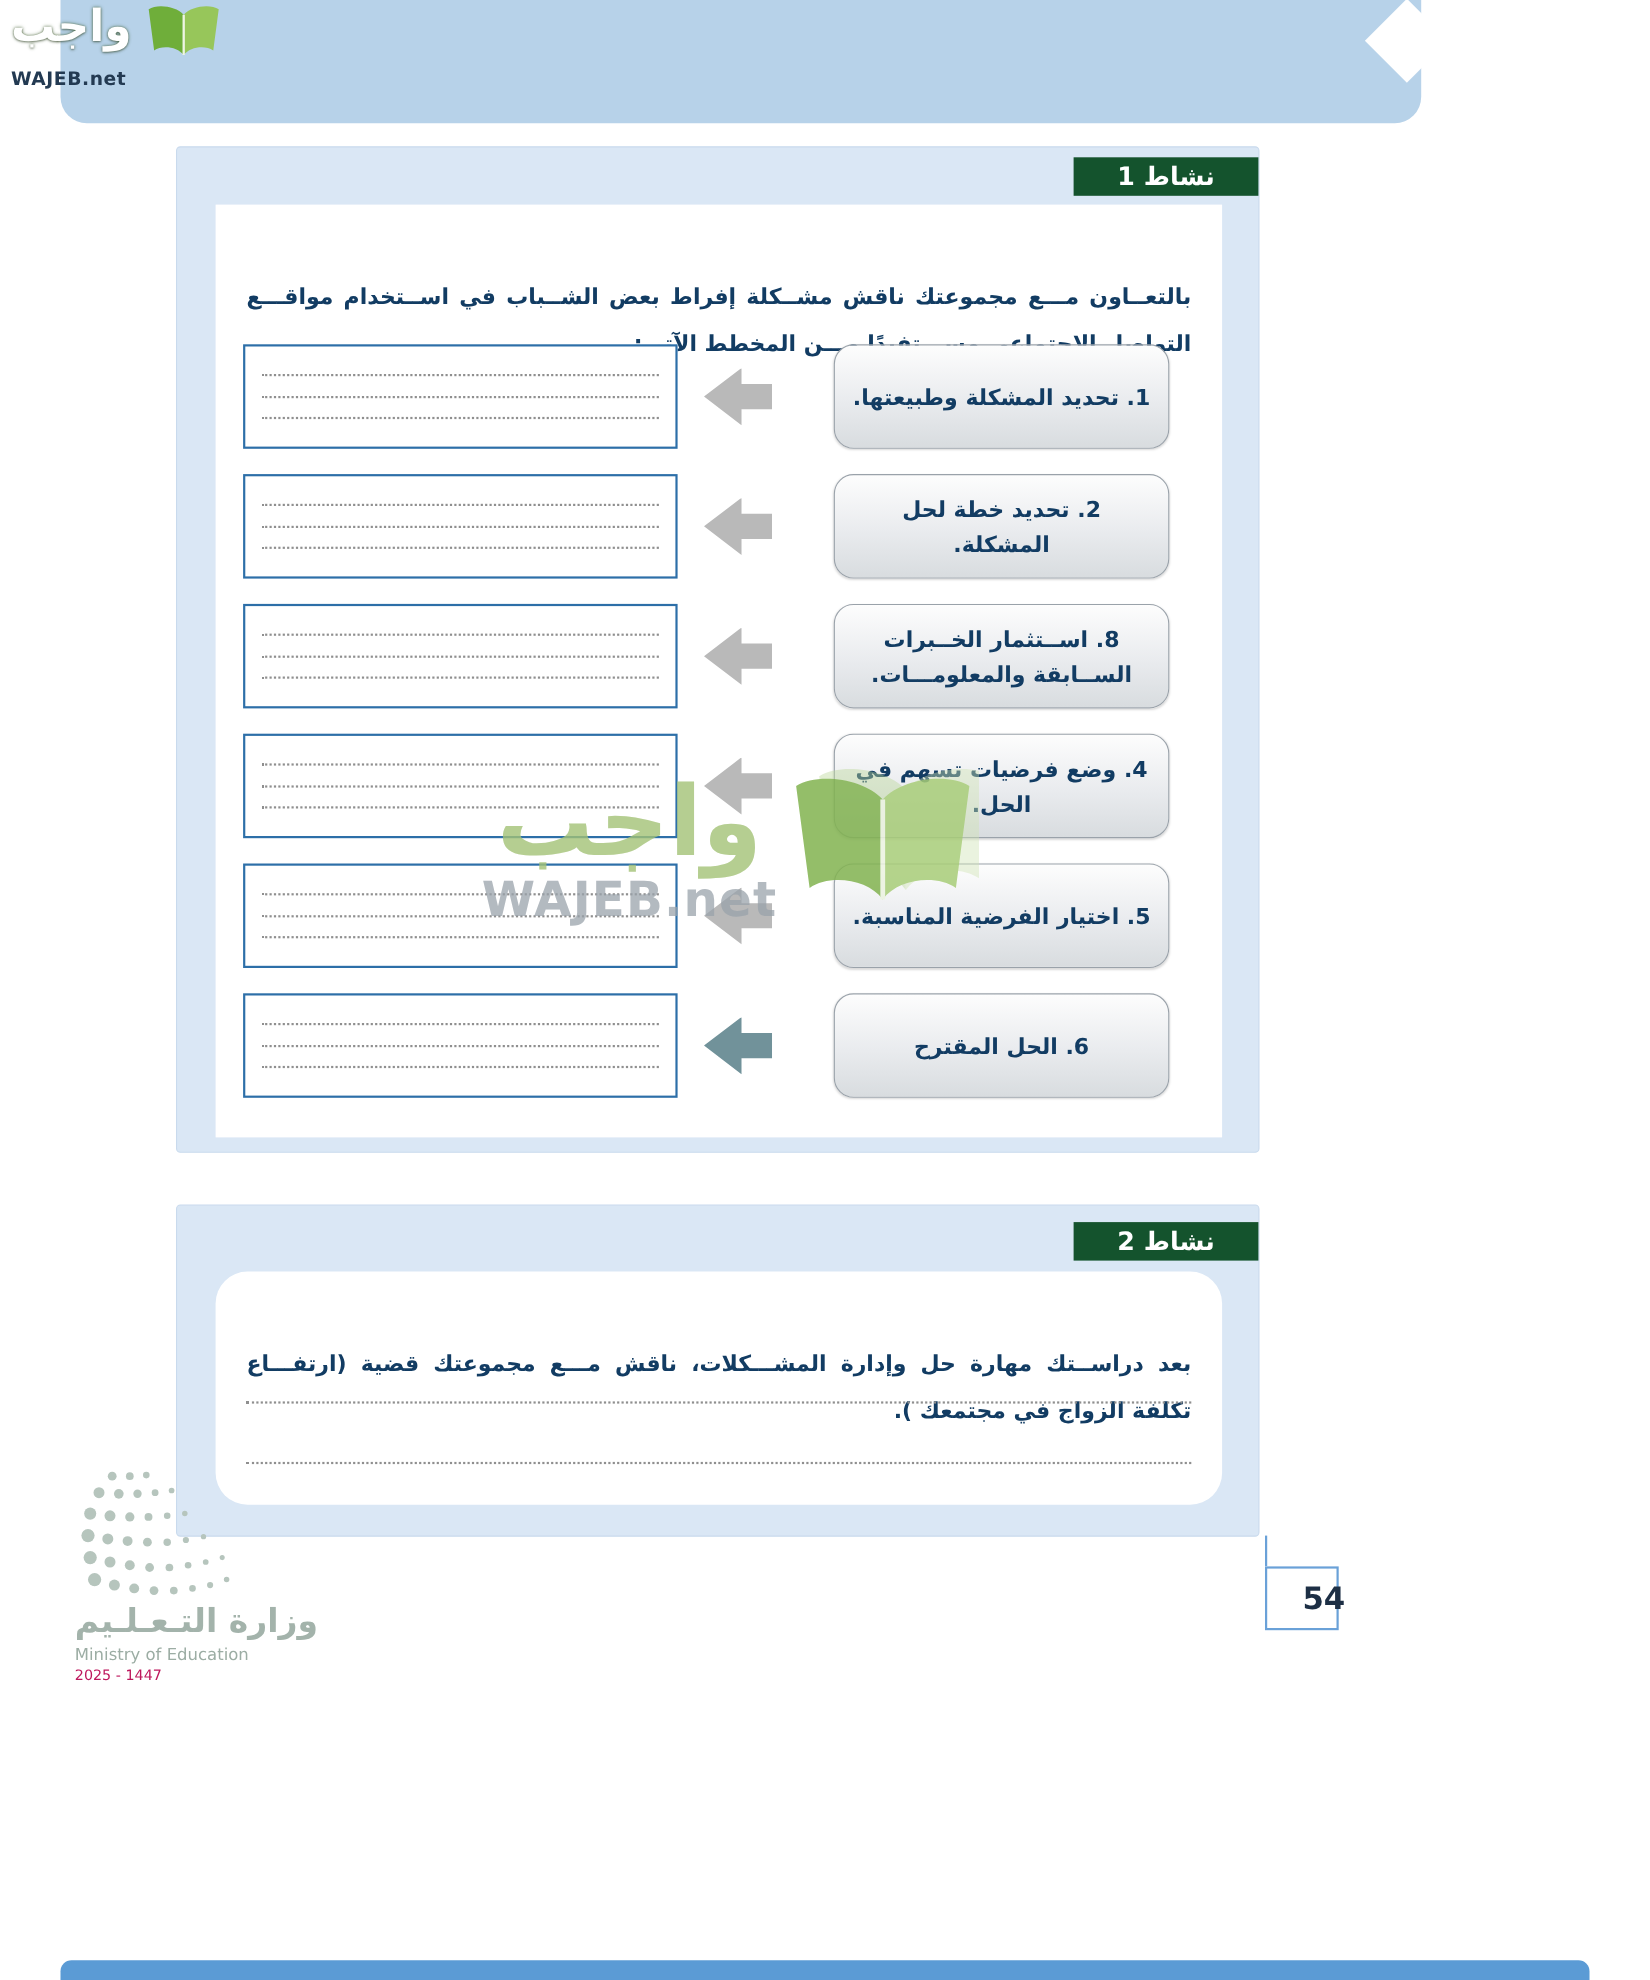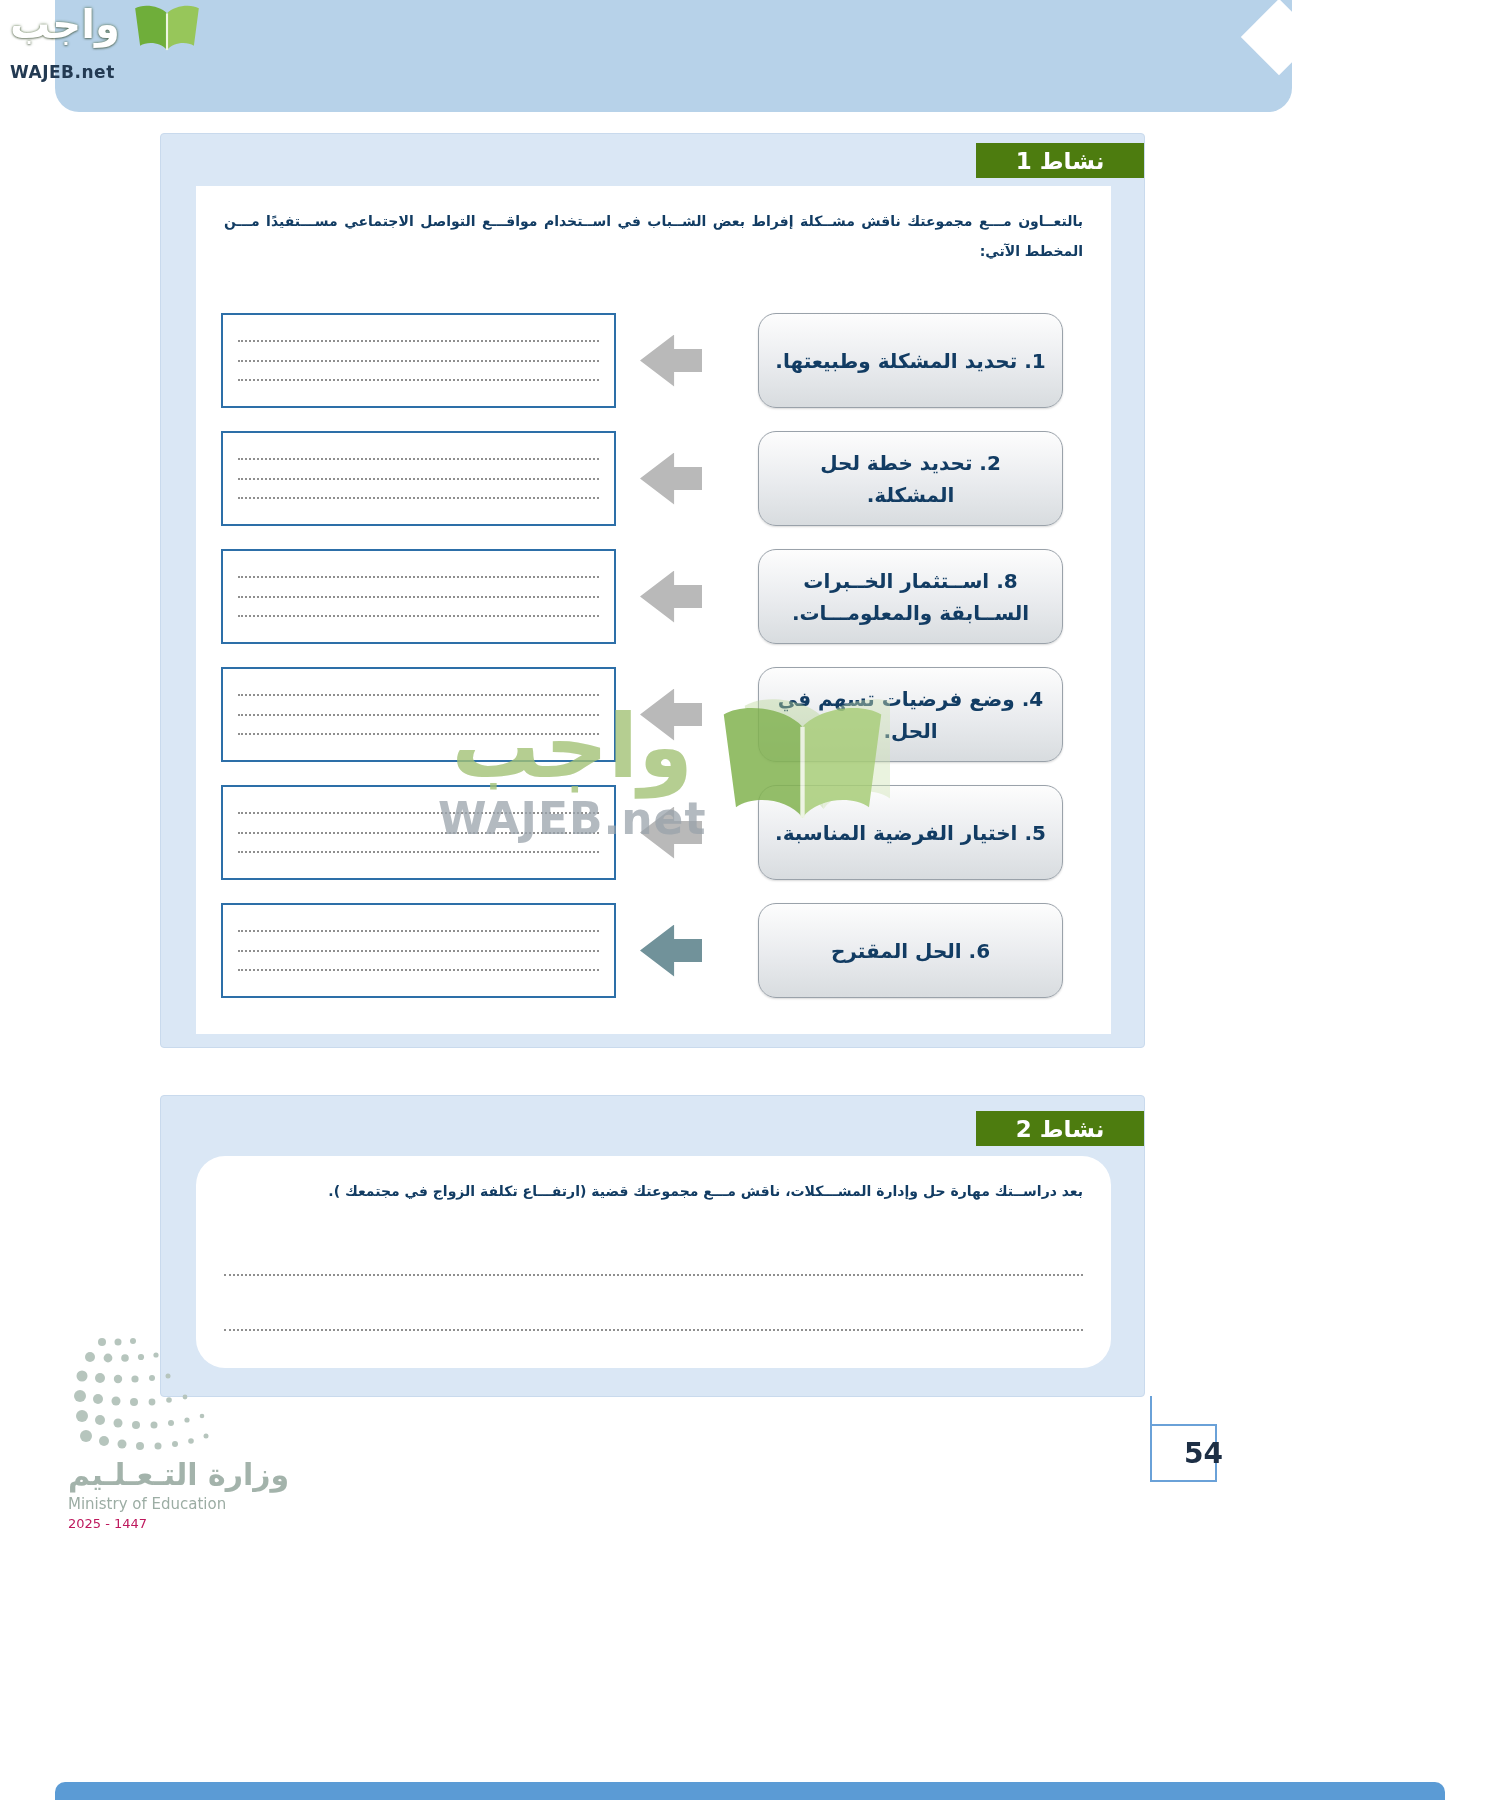--- a/index.html
+++ b/index.html
@@ -19,32 +19,32 @@
   .logo-row { display:flex; align-items:flex-start; gap:4px; }
   .logo-ar { font-size:40px; font-weight:bold; color:#ffffff; line-height:1.1;
              text-shadow:0 0 3px rgba(60,90,40,.85), 0 1px 2px rgba(0,0,0,.35); }
   .logo-domain { font-size:17px; font-weight:bold; color:#233a52; margin-top:-2px; letter-spacing:.5px; }
 
   
   .panel { position:absolute; background:#dae7f5; border:1px solid #c9daed; border-radius:4px; }
   .panel1 { left:160px; top:133px; width:985px; height:915px; }
   .panel2 { left:160px; top:1095px; width:985px; height:302px; }
 
-  .banner { position:absolute; right:0; width:168px; height:35px; background:#4d7c0f; color:#fff;
+  .banner { position:absolute; right:0; width:168px; height:35px; background:#14532d; color:#fff;
             font-size:23px; font-weight:bold; display:flex; align-items:center; justify-content:center;
             direction:rtl; }
   .banner1 { top:9px; }
   .banner2 { top:15px; }
 
   .whitebox { position:absolute; background:#fff; }
   .whitebox1 { left:35px; top:52px; width:915px; height:848px; }
   .whitebox2 { left:35px; top:60px; width:915px; height:212px;border-radius:29px; }
 
   .instruction { padding:20px 28px 0 28px; direction:rtl; text-align:justify;
-                 font-size:14px; font-weight:bold; color:#123c63; line-height:2.15; }
+                 font-size:20px; font-weight:bold; color:#123c63; line-height:2.15;margin-top:42px; }
 
   
   .flow { position:absolute; left:0; top:127px; width:100%; }
   .row { display:flex; align-items:center; height:95px; margin-bottom:23px; }
   .dotted-box { margin-left:25px; width:395px; height:95px; background:#fff; border:2px solid #2d6fa8;
                 display:flex; flex-direction:column; justify-content:space-evenly; padding:8px 15px; }
   .dl { border-bottom:2px dotted #8f8f8f; height:0; }
   .arrow { margin-left:24px; width:62px; height:52px; background:#b9b9b9; flex:none;
            clip-path:polygon(0 50%, 55% 0, 55% 28%, 100% 28%, 100% 72%, 55% 72%, 55% 100%); }
   .row-6 .arrow { background:#71929a; }

